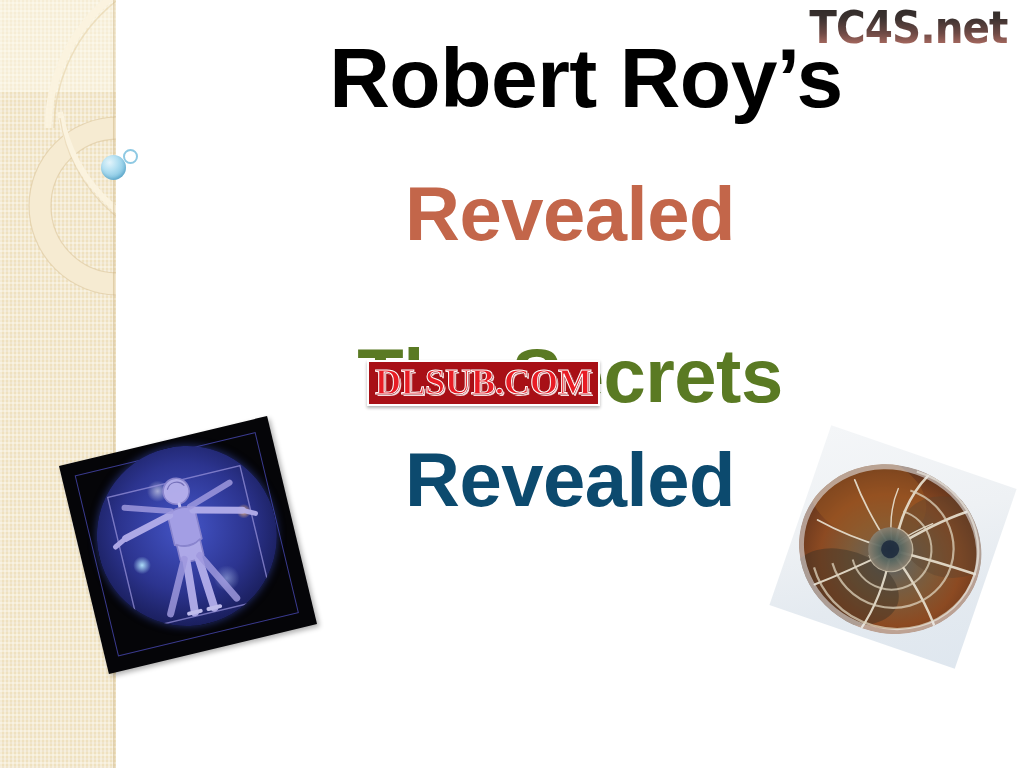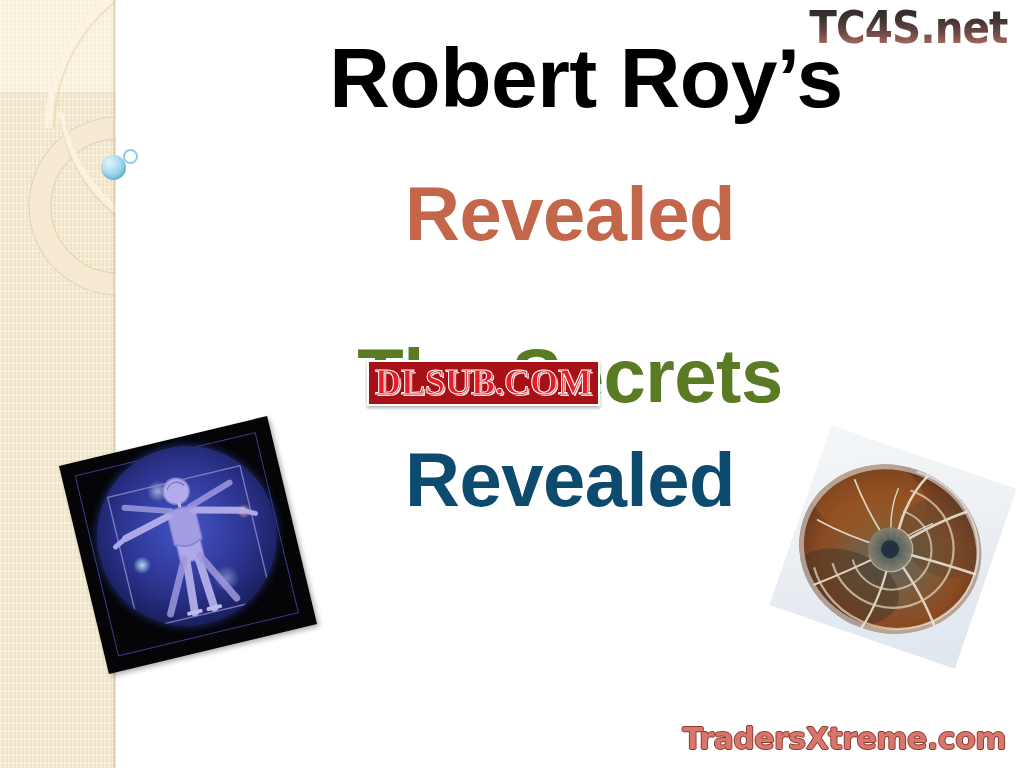--- a/index.html
+++ b/index.html
@@ -270,21 +270,20 @@
   <div class="txt" id="title-fib">Revealed</div>
 
   <div class="txt" id="title-secrets">The Secrets</div>
 
   <div class="txt" id="title-revealed">Revealed</div>
 
   <div class="watermark">DLSUB.COM</div>
 
   <div id="logo-tc4s">TC4S.net</div>
 
-  <div id="logo-traders">TradersXtreme.com</div>
 
   <div id="pic-vitruvian">
     <div class="inner-frame"></div>
     <div class="cosmos">
       <svg class="figure" viewBox="0 0 180 180">
         <g stroke="#c9c4f2" stroke-width="2.2" fill="none" stroke-linecap="round" stroke-linejoin="round" opacity="0.95">
 
           <rect x="22" y="34" width="136" height="136" stroke="#9b96dd" stroke-width="1.4" opacity="0.75"></rect>
 
           <circle cx="90" cy="44" r="13" fill="#b9b3ee" stroke="#8e88cf" stroke-width="1.6"></circle>

